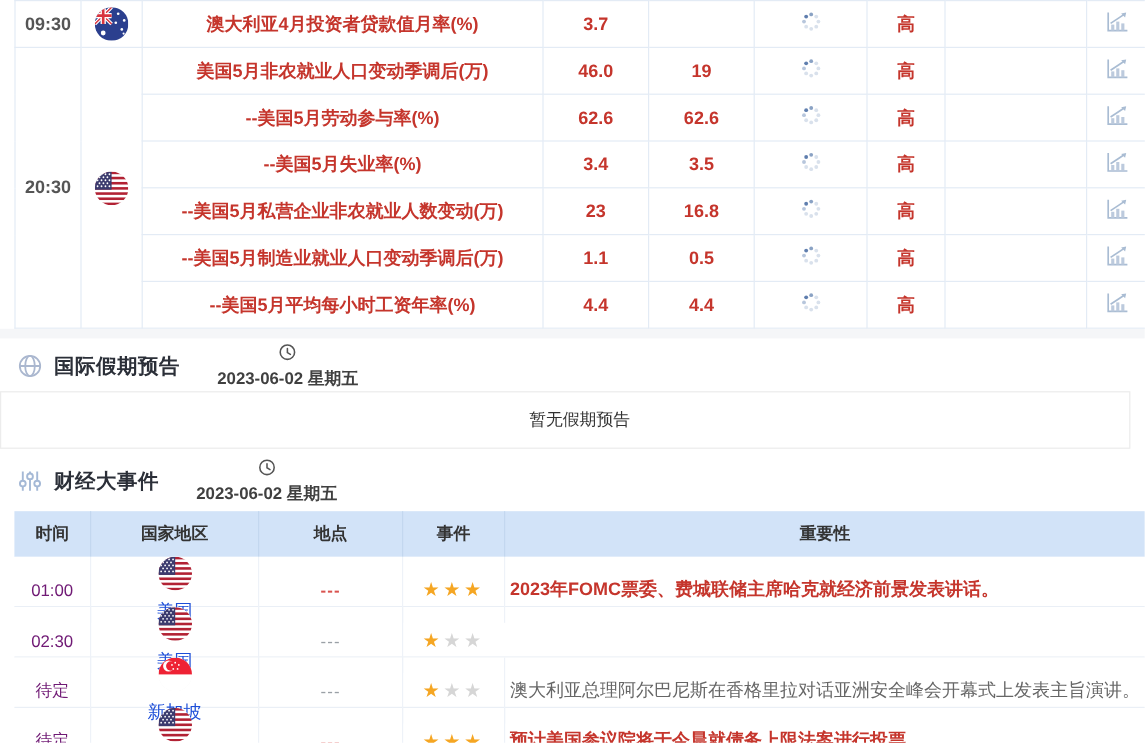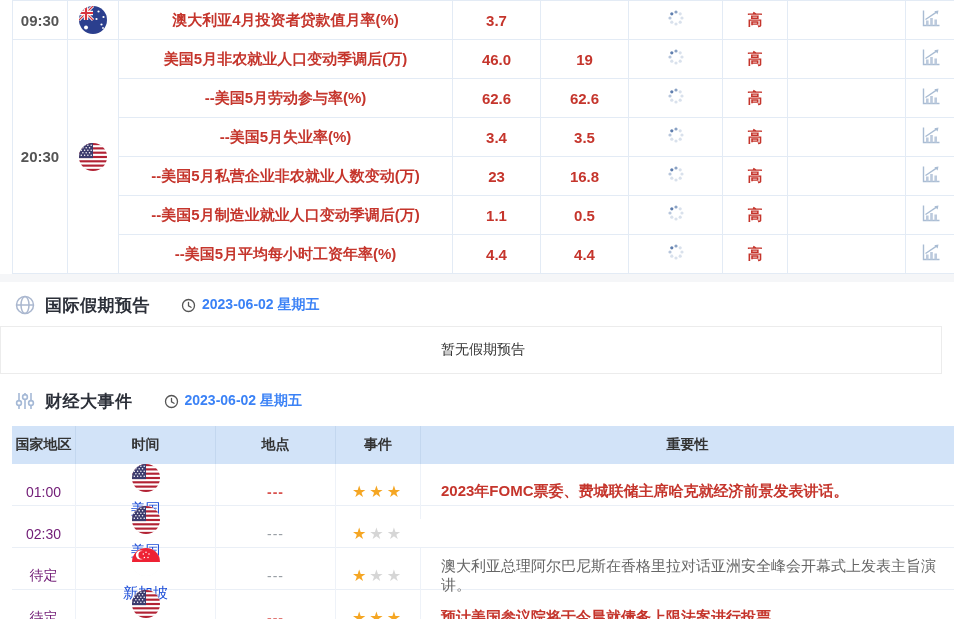--- a/index.html
+++ b/index.html
@@ -19,40 +19,40 @@
   td.namecell{text-align:left;padding-left:13px;color:#c5352c;font-weight:700;font-size:15px;}
   td.valcell{color:#c5352c;font-weight:700;font-size:15px;}
   td.impcell{color:#c5352c;font-weight:700;font-size:15px;}
   .flag{width:28px;height:28px;border-radius:50%;overflow:hidden;display:inline-flex;vertical-align:middle;box-shadow:0 0 0 1px rgba(0,0,0,.04) inset;}
   .flag svg{display:block;}
   .chartbtn{display:inline-flex;cursor:pointer;background:none;border:none;padding:0;}
   
   .band{height:8px;background:#f5f6f8;width:954px;}
   .sec{display:flex;align-items:center;height:26px;margin:10px 0 0 14px;gap:9px;}
   .sec-title{font-size:17px;font-weight:700;color:#2b2f38;letter-spacing:.5px;}
-  .sec-date{display:flex;align-items:center;gap:6px;margin-left:22px;font-size:14px;font-weight:700;color:#3b82f6;}
+  .sec-date{display:flex;align-items:center;gap:6px;margin-left:22px;font-size:14px;font-weight:700;color:#404040;flex-direction:column;}
   .empty-box{margin:8px 12px 0 0;height:46px;border:1px solid #ececec;background:#fff;
     display:flex;align-items:center;justify-content:center;font-size:14px;color:#333;padding-left:24px;}
   
   .events{margin:12px 0 0 12px;width:942px;}
   .ehead,.erow{display:grid;grid-template-columns:63px 140px 120px 85px 1fr;align-items:stretch;}
   .ehead{height:38px;background:#d2e3f8;}
   .ehead>div{display:flex;align-items:center;justify-content:center;font-size:14px;font-weight:700;color:#333;}
   .ehead>div+div{border-left:1px solid #c3d7ef;}
   .erow{height:41px;border-bottom:1px solid #eaeff6;background:#fff;}
   .erow>div{display:flex;align-items:center;justify-content:center;}
   .erow>div+div{border-left:1px solid #eef2f8;}
   .etime{color:#701a75;font-size:14px;}
   .country{gap:8px;font-size:15px;color:#1d4ed8;flex-direction:column;}
   .loc{color:#9aa0a6;font-size:14px;letter-spacing:1px;}
   .erow.hot .loc{color:#d9534f;font-weight:700;}
   .stars{font-size:16px;letter-spacing:3px;white-space:nowrap;}
   .stars .gold{color:#f5a623;}
   .stars .gray{color:#d6d6d6;}
-  .ecell-event{justify-content:flex-start !important;padding-left:20px;color:#666;font-size:15px;text-align:left;}
+  .ecell-event{justify-content:flex-start !important;padding-left:4px;color:#666;font-size:15px;text-align:right;}
   .erow.hot .ecell-event{color:#c5352c;font-weight:700;}
 </style>
 </head>
 <body>
 
 <table class="cal">
   <colgroup>
     <col style="width:55px">
       <col style="width:51px">
       <col style="width:334px">
@@ -378,22 +378,22 @@
     <svg width="15" height="15" viewBox="0 0 15 15">
       <circle cx="7.5" cy="7.5" r="6" fill="none" stroke="#555" stroke-width="1.3"></circle>
       <path d="M7.5 4.5 V7.8 L10 9.3" fill="none" stroke="#555" stroke-width="1.3" stroke-linecap="round"></path>
     </svg>
     <span>2023-06-02 星期五</span>
   </span>
 </div>
 
 <div class="events">
   <div class="ehead">
+    <div>时间</div>
     <div>国家地区</div>
-    <div>时间</div>
     <div>地点</div>
     <div>事件</div>
     <div>重要性</div>
   </div>
 
   <div class="erow hot">
     <div class="etime">01:00</div>
     <div class="country">
       <span class="flag">
         <svg viewBox="0 0 28 28" width="28" height="28">

